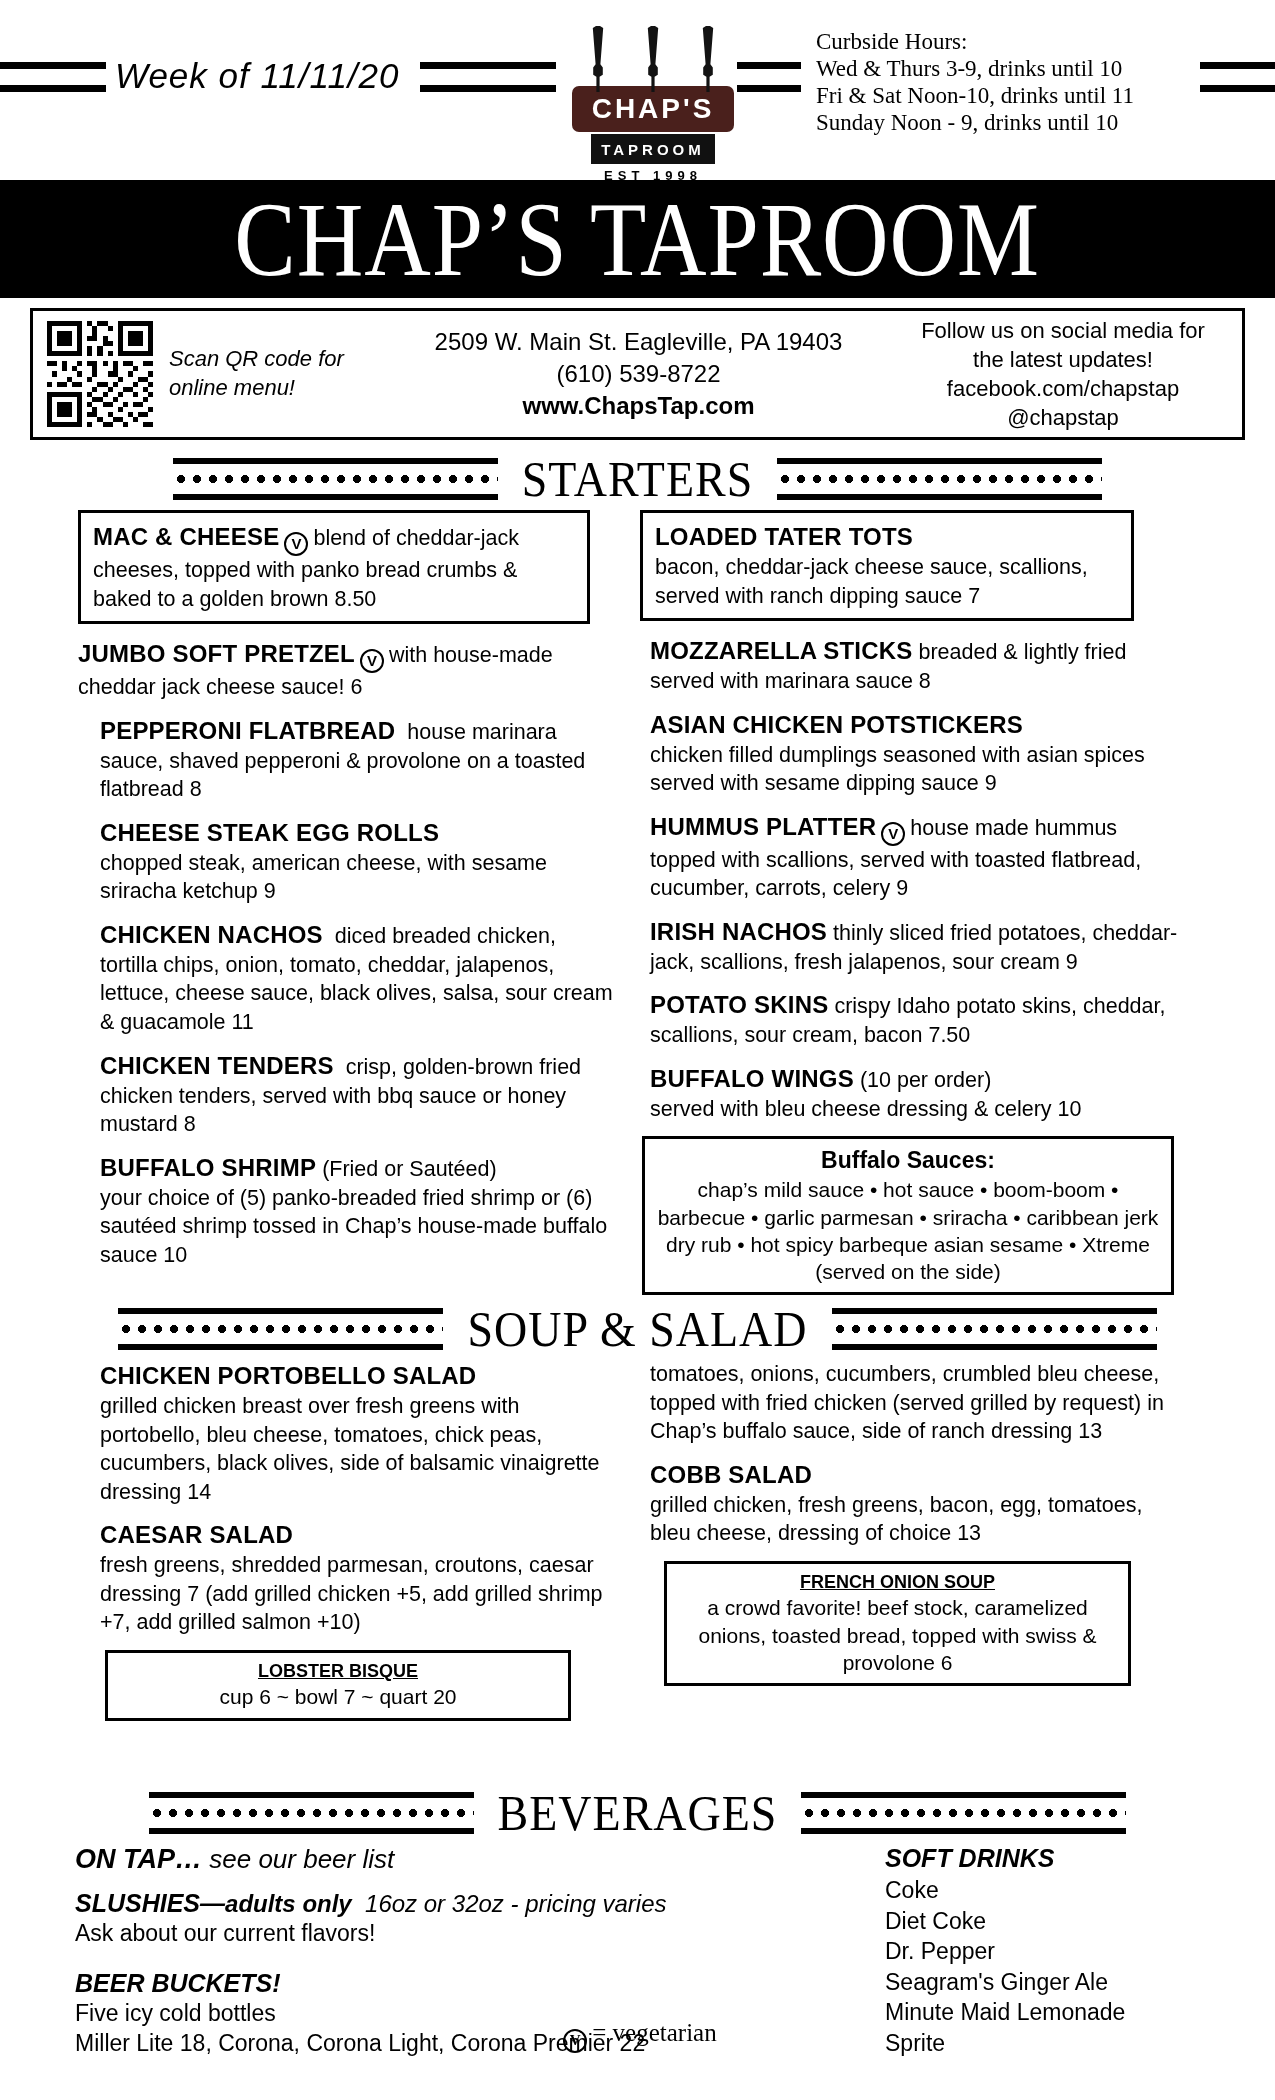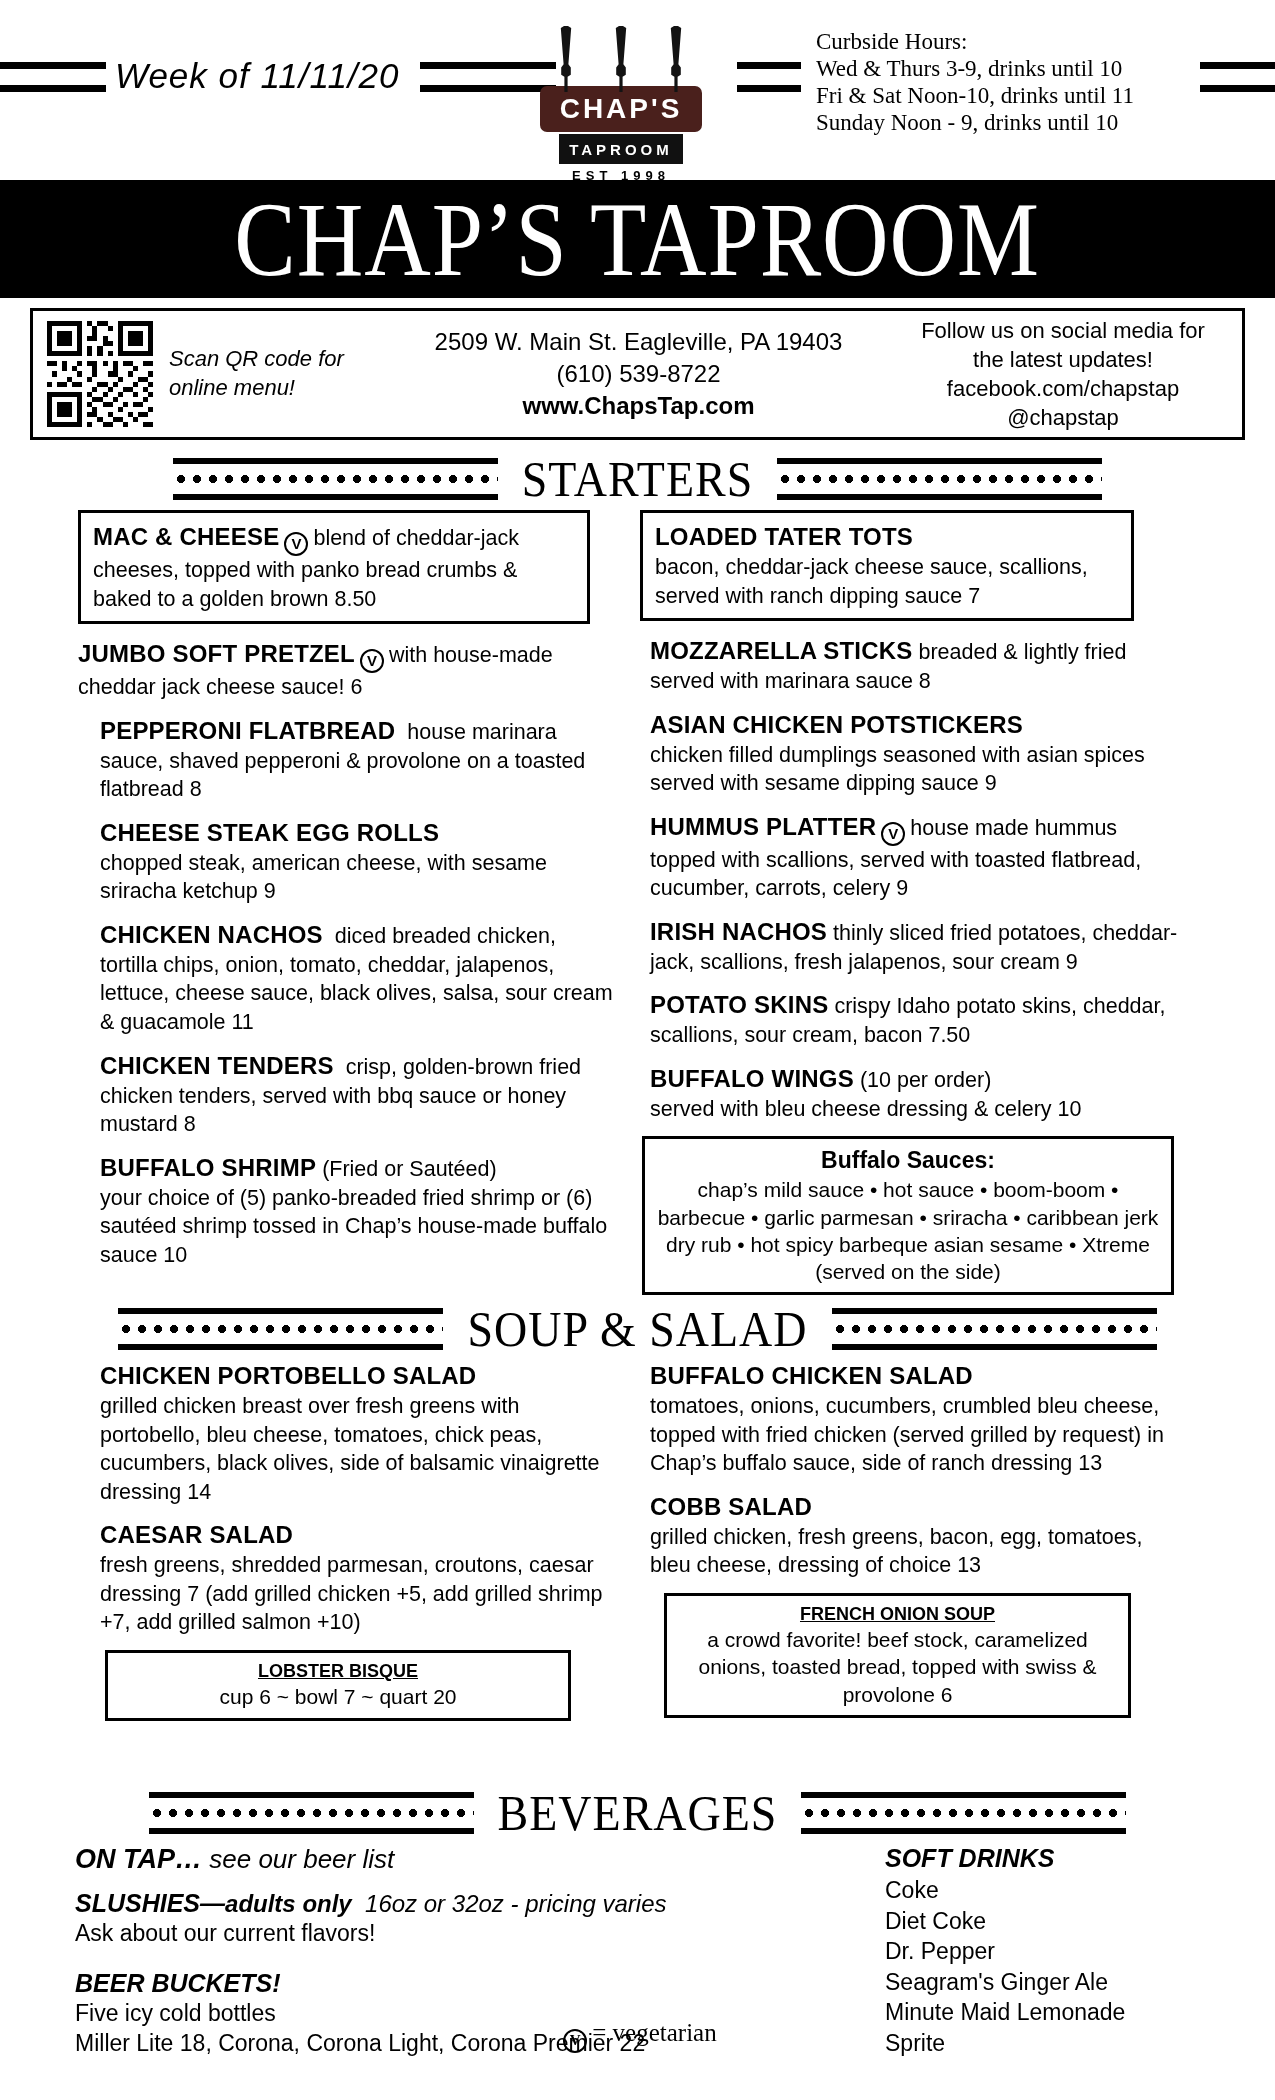--- a/index.html
+++ b/index.html
@@ -11,21 +11,21 @@
   .hdr { position:relative; height:180px; }
   .dbl { position:absolute; height:30px; border-top:7px solid #000; border-bottom:7px solid #000; }
   .dbl.l1 { left:0;    width:106px; top:62px; }
   .dbl.l2 { left:420px; width:136px; top:62px; }
   .dbl.l3 { left:737px; width:64px;  top:62px; }
   .dbl.l4 { left:1200px; width:75px; top:62px; }
   .week { position:absolute; left:115px; top:56px; font-style:italic; font-size:35px; letter-spacing:1px; }
   .hours { position:absolute; left:816px; top:28px; font-family:"Liberation Serif", serif; font-size:23px; line-height:1.18; }
 
   
-  .logo { position:absolute; left:540px; top:26px; width:162px; text-align:center; }
+  .logo { position:absolute; left:572px; top:26px; width:162px; text-align:center; }
   .taps { display:flex; justify-content:space-between; padding:0 16px; height:64px; }
   .tap { width:20px; height:66px; background:#131313;
          clip-path:polygon(24% 3%,40% 0,60% 0,76% 3%,62% 58%,74% 63%,74% 74%,58% 77%,58% 100%,42% 100%,42% 77%,26% 74%,26% 63%,38% 58%); }
   .sign { margin-top:-4px; background:#4a201c; border-radius:7px; height:46px;
           display:flex; align-items:center; justify-content:center; }
   .sign-txt { color:#fff; font-weight:bold; font-size:28px; letter-spacing:3px; }
   .subsign { margin:2px auto 0; width:124px; height:30px; background:#111;
              display:flex; align-items:center; justify-content:center; }
   .subsign-txt { color:#fff; font-weight:bold; font-size:15px; letter-spacing:4px; }
   .est { margin-top:4px; font-size:13px; font-weight:bold; letter-spacing:5px; }
@@ -311,21 +311,21 @@
       <span class="iname bname">CAESAR SALAD</span><span class="idesc">fresh greens, shredded parmesan, croutons, caesar dressing 7  (add grilled chicken +5, add grilled shrimp +7,  add grilled salmon +10)</span>
     </p>
     <div class="cbox bisque">
       <div class="bigname">LOBSTER BISQUE</div>
       <div class="cbox-body">cup 6 ~  bowl 7 ~ quart 20</div>
     </div>
   </div>
 
   <div class="col r">
     <p class="item">
-      <span class="iname bname">BUFFALO CHICKEN SALAD</span><span class="idesc">tomatoes, onions, cucumbers, crumbled bleu cheese, topped with fried chicken (served grilled by request) in Chap’s buffalo sauce, side of ranch dressing 13</span>
+      <span class="idesc">tomatoes, onions, cucumbers, crumbled bleu cheese, topped with fried chicken (served grilled by request) in Chap’s buffalo sauce, side of ranch dressing 13</span>
     </p>
     <p class="item">
       <span class="iname bname">COBB SALAD</span><span class="idesc">grilled chicken, fresh greens, bacon, egg, tomatoes, bleu cheese, dressing of choice 13</span>
     </p>
     <div class="cbox onion">
       <div class="bigname">FRENCH ONION SOUP</div>
       <div class="cbox-body">a crowd favorite! beef stock, caramelized onions, toasted bread, topped with swiss &amp; provolone 6</div>
     </div>
   </div>
 </div>

